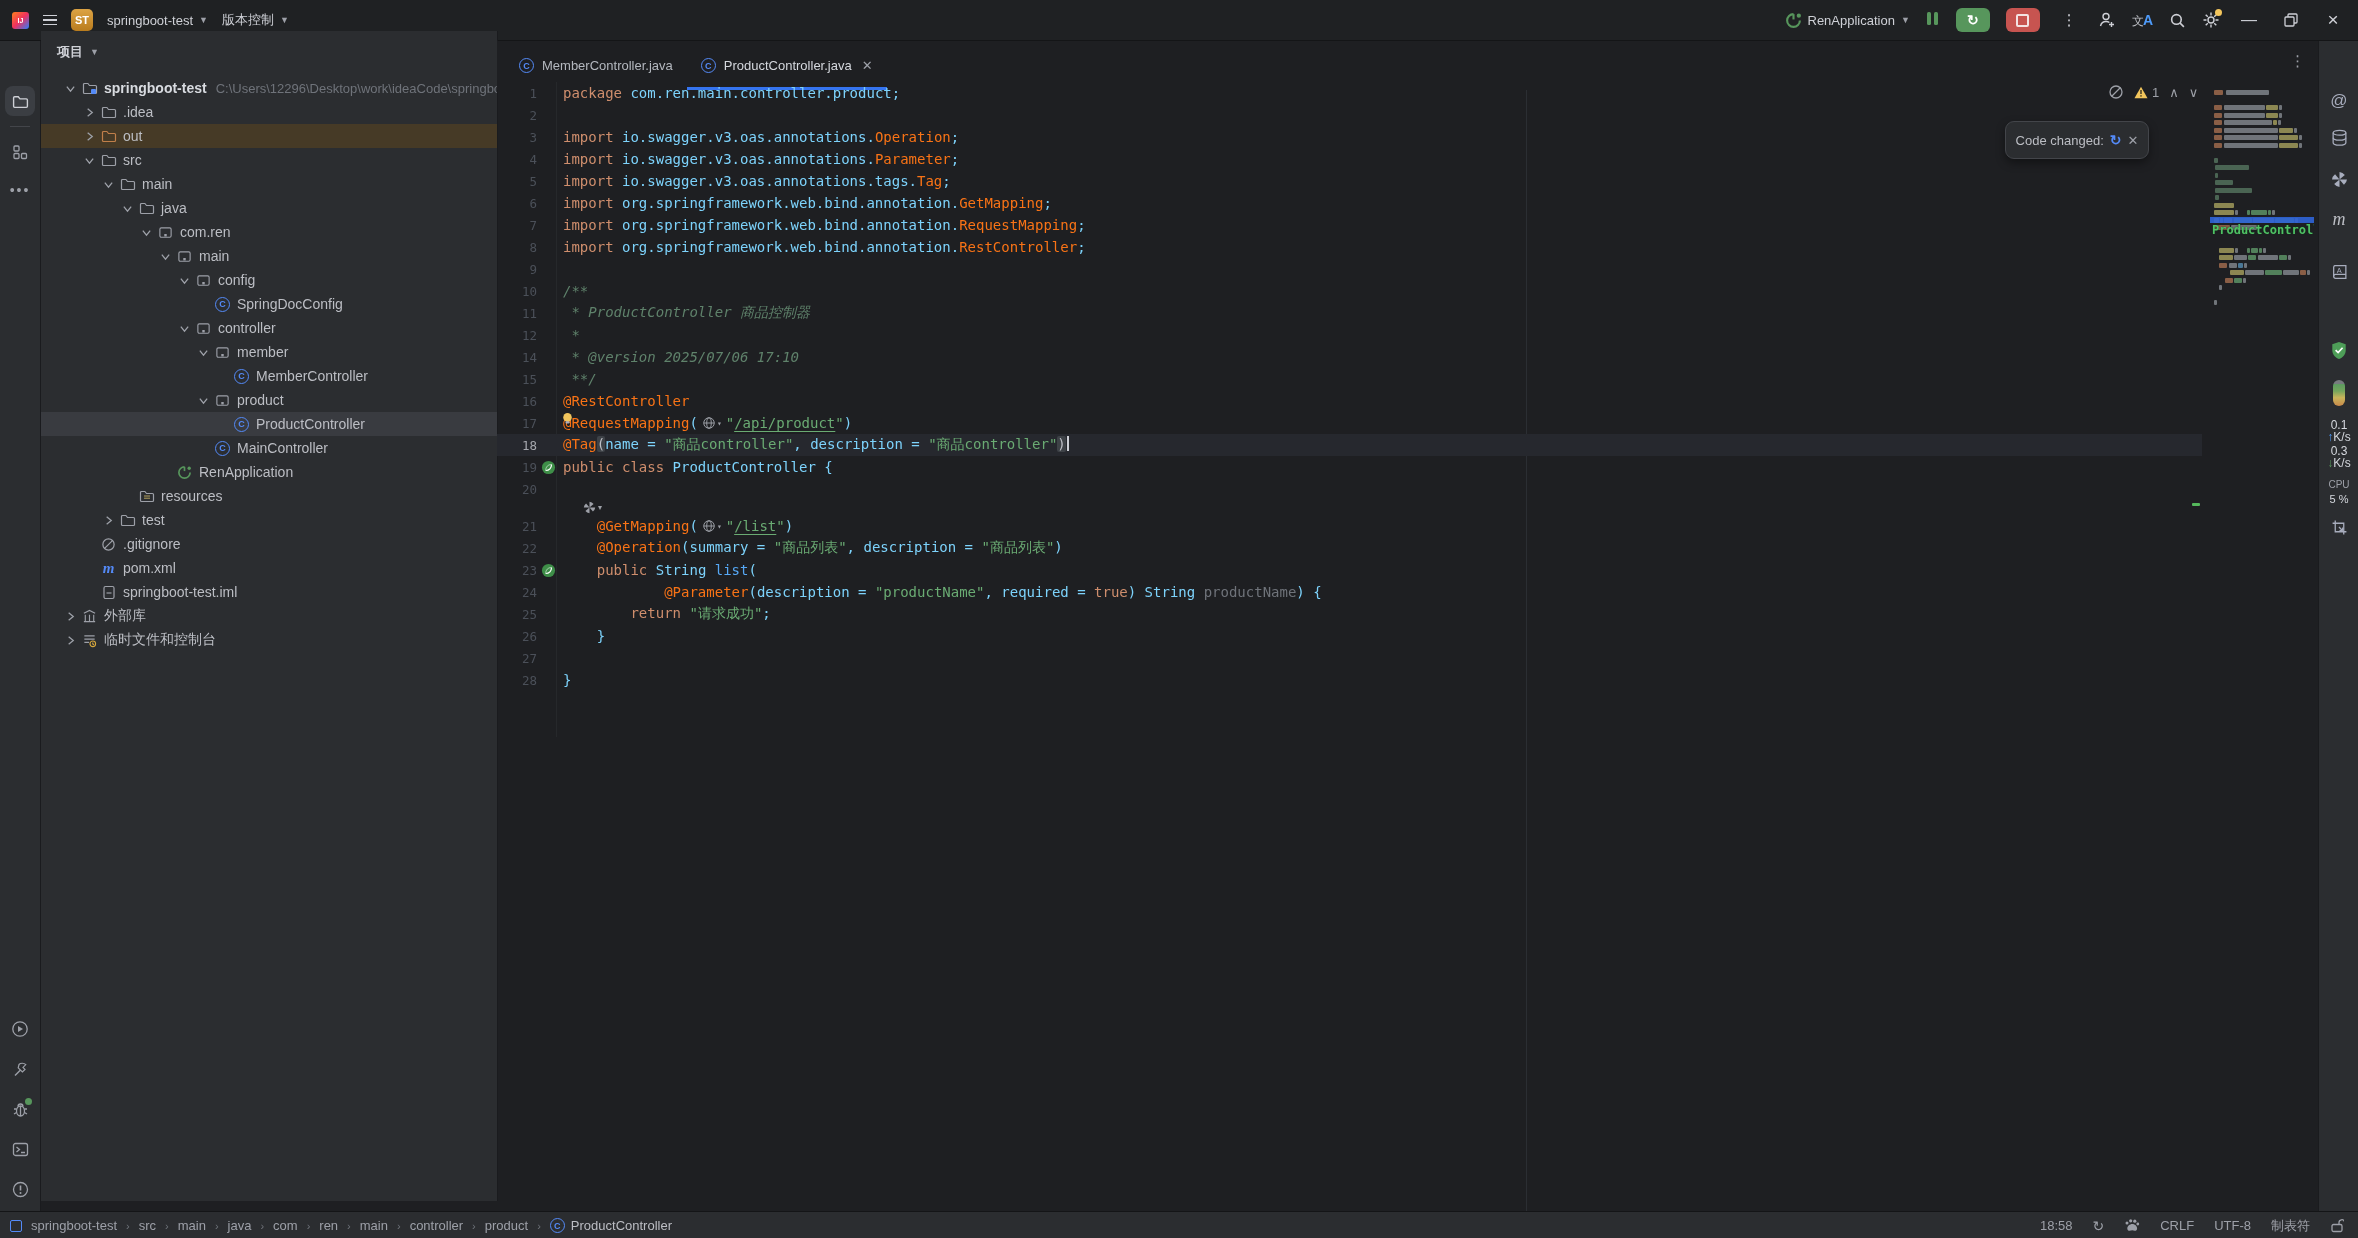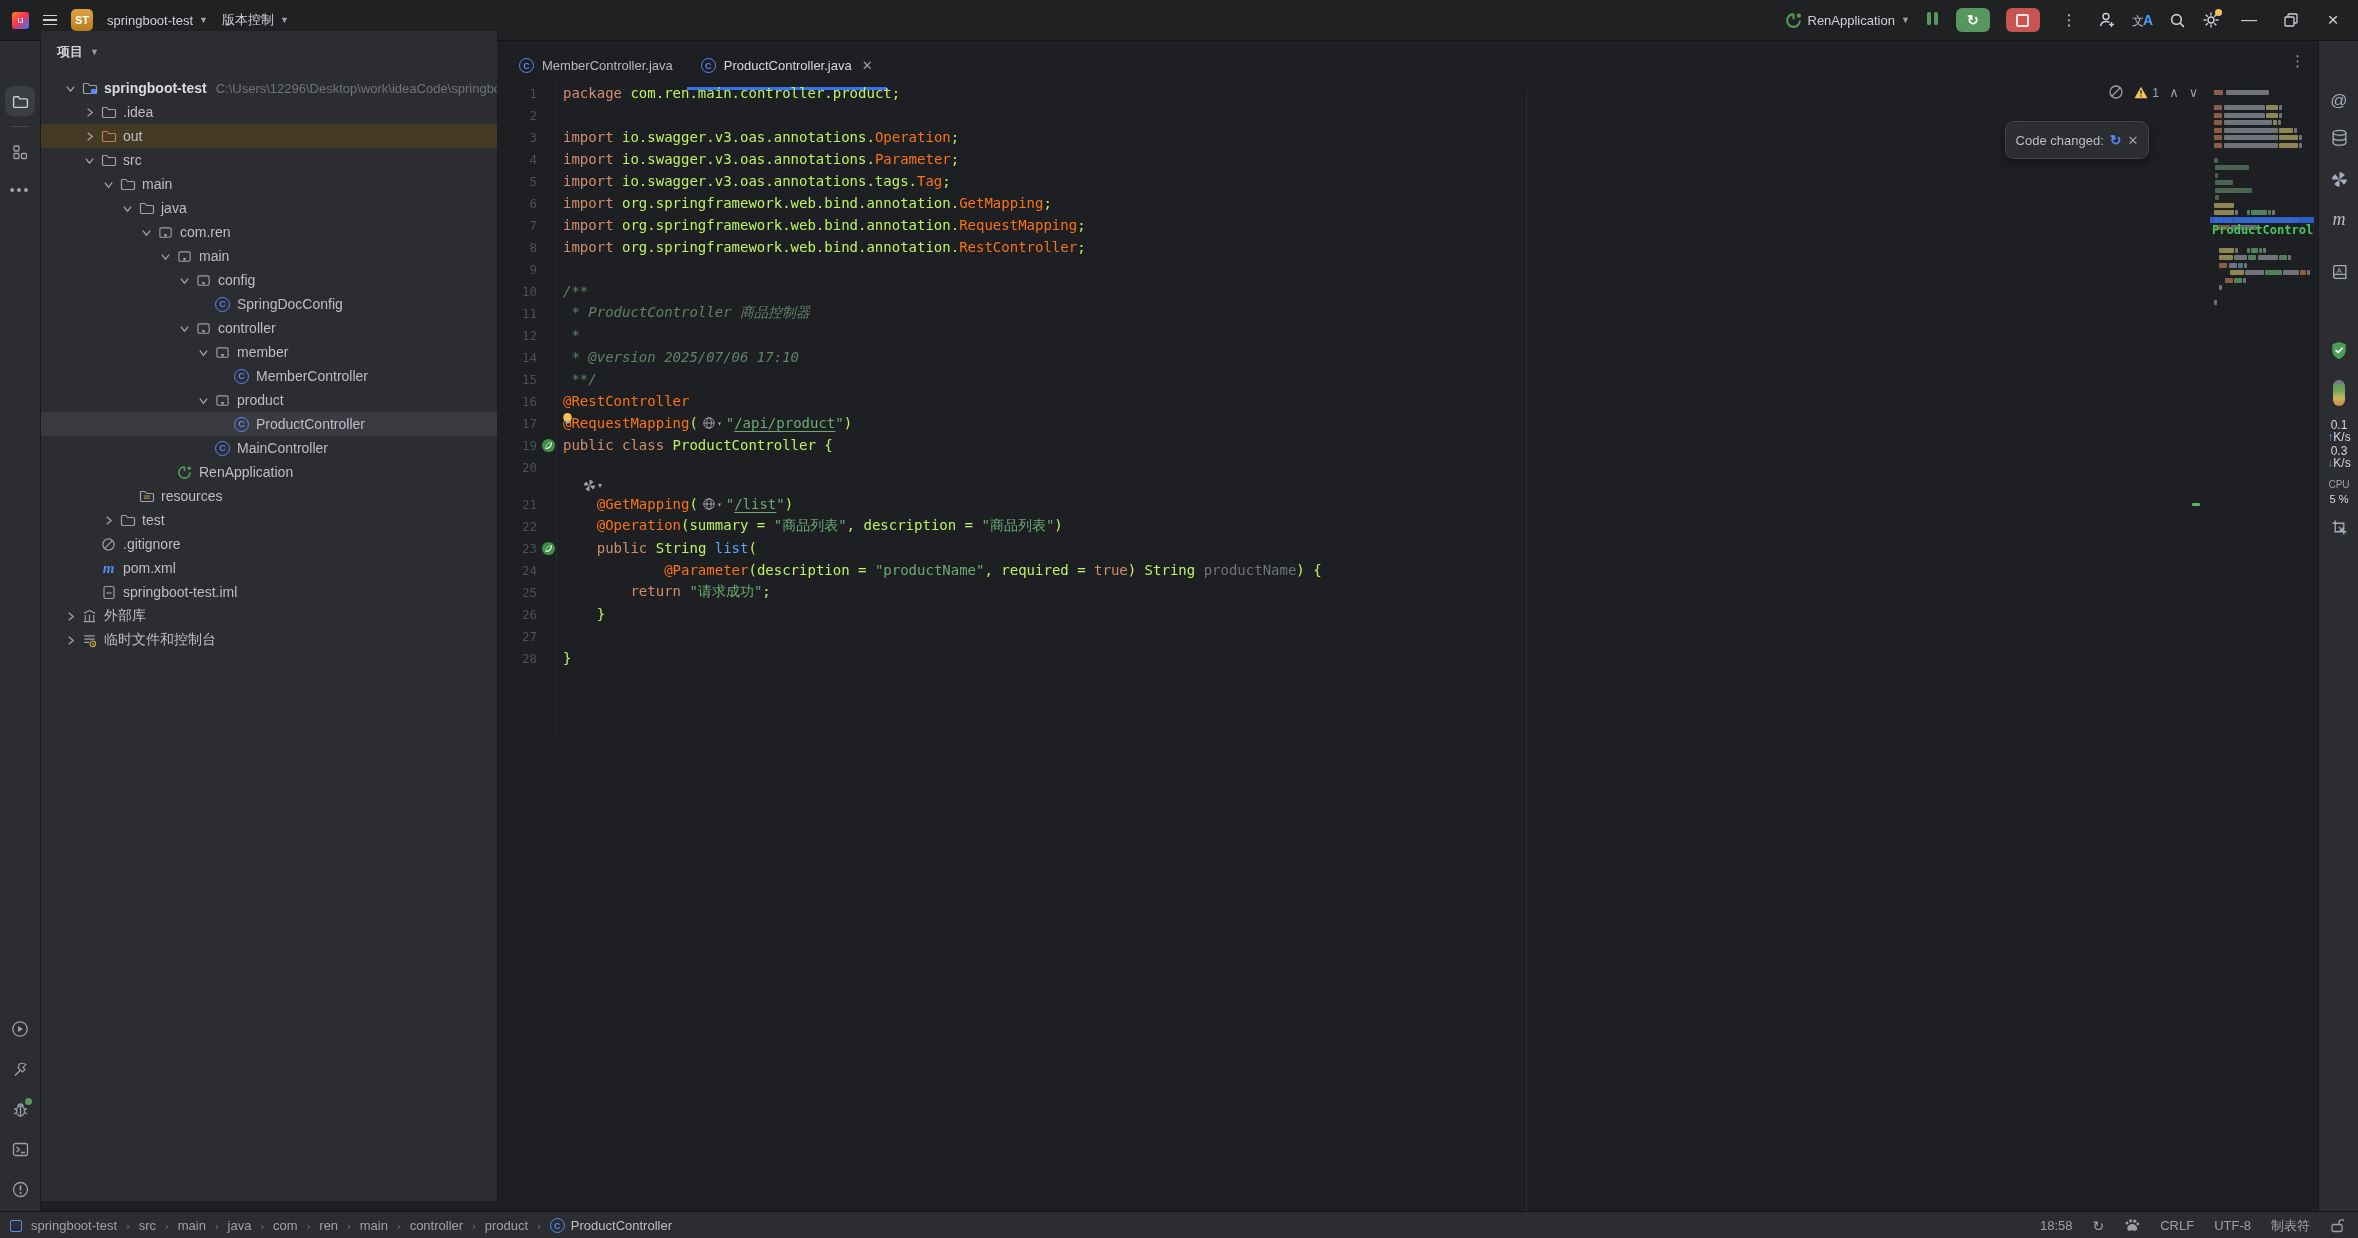--- a/index.html
+++ b/index.html
@@ -59,21 +59,21 @@
   .tab .x{color:#9DA0A8;font-size:13px;margin-left:2px;}
   #tab-kebab{position:absolute;left:2290px;top:52px;color:#9DA0A8;font-size:15px;}
 
   #code{position:absolute;left:497px;top:82px;width:1705px;}
   .cl{position:relative;height:22px;display:flex;align-items:center;}
   .cl.cur{background:#26282E;}
   .ln{width:40px;flex:none;text-align:right;color:#4B5059;font:12.5px "DejaVu Sans Mono",monospace;}
   .cl.cur .ln{color:#A6A8AE;}
   .gic{width:22px;flex:none;display:flex;align-items:center;justify-content:center;}
   .ct{margin:0;padding-left:4px;font:14px "DejaVu Sans Mono",monospace;color:#BCBEC4;white-space:pre;}
-  .s-k{color:#CF8E6D;} .s-t{color:#bef264;} .s-a{color:#f97316;} .s-s{color:#6AAB73;}
+  .s-k{color:#CF8E6D;} .s-t{color:#7dd3fc;} .s-a{color:#f97316;} .s-s{color:#6AAB73;}
   .s-su{color:#6AAB73;text-decoration:underline;text-underline-offset:3px;}
   .s-c{color:#5F826B;font-style:italic;} .s-g{color:#6F737A;} .s-m{color:#56A8F5;}
   .s-bh{background:#3E4247;border-radius:2px;}
   .caret{display:inline-block;width:2px;height:15px;background:#CED0D6;vertical-align:-2px;margin-left:1px;}
   .iw{display:inline-flex;align-items:center;gap:1px;margin:0 4px;vertical-align:-2px;}
   .iw .v{font-size:8px;color:#9DA0A8;}
   .inlayrow{height:15px;}
   .inlay-block{display:inline-flex;align-items:center;gap:2px;margin-left:86px;}
   .bulb{position:absolute;left:64px;top:0px;z-index:3;}
   #gutter-sep{position:absolute;left:556px;top:82px;width:1px;height:655px;background:#26282B;}
@@ -633,20 +633,25 @@
               <circle cx="8" cy="8" r="6"></circle>
               <ellipse cx="8" cy="8" rx="2.6" ry="6"></ellipse>
               <path d="M2 8h12"></path>
             </svg><span class="v">▾</span></span><span class="s-s">"</span><span class="s-su">/api/product</span><span class="s-s">"</span><span class="s-t">)</span></pre>
         <span class="bulb">
           <svg width="13" height="13" viewBox="0 0 14 14">
             <circle cx="7" cy="5.8" r="4.6" fill="#F2C55C"></circle>
             <rect x="4.8" y="10" width="4.4" height="2.4" rx="1" fill="#A8ADBD"></rect>
           </svg>
         </span>
+      </div>
+      <div class="cl cur">
+        <span class="ln">18</span>
+        <span class="gic"></span>
+        <pre class="ct"><span class="s-a">@Tag</span><span class="s-bh">(</span><span class="s-t">name = </span><span class="s-s">"商品controller"</span><span class="s-t">, description = </span><span class="s-s">"商品controller"</span><span class="s-bh">)</span><span class="caret"></span></pre>
       </div>
       <div class="cl">
         <span class="ln">19</span>
         <span class="gic">
           <svg width="15" height="15" viewBox="0 0 16 16">
             <circle cx="8" cy="8" r="7" fill="#3E8E48"></circle>
             <path d="M5 11.2c3.8 0 6.2-2.6 6.2-6.4" stroke="#fff" stroke-width="1.3" fill="none"></path>
             <path d="M5 11.2c0-3.8 2.4-6.4 6.2-6.4" stroke="#CFE9D4" stroke-width="1" fill="none" opacity=".75"></path>
           </svg>
         </span>

